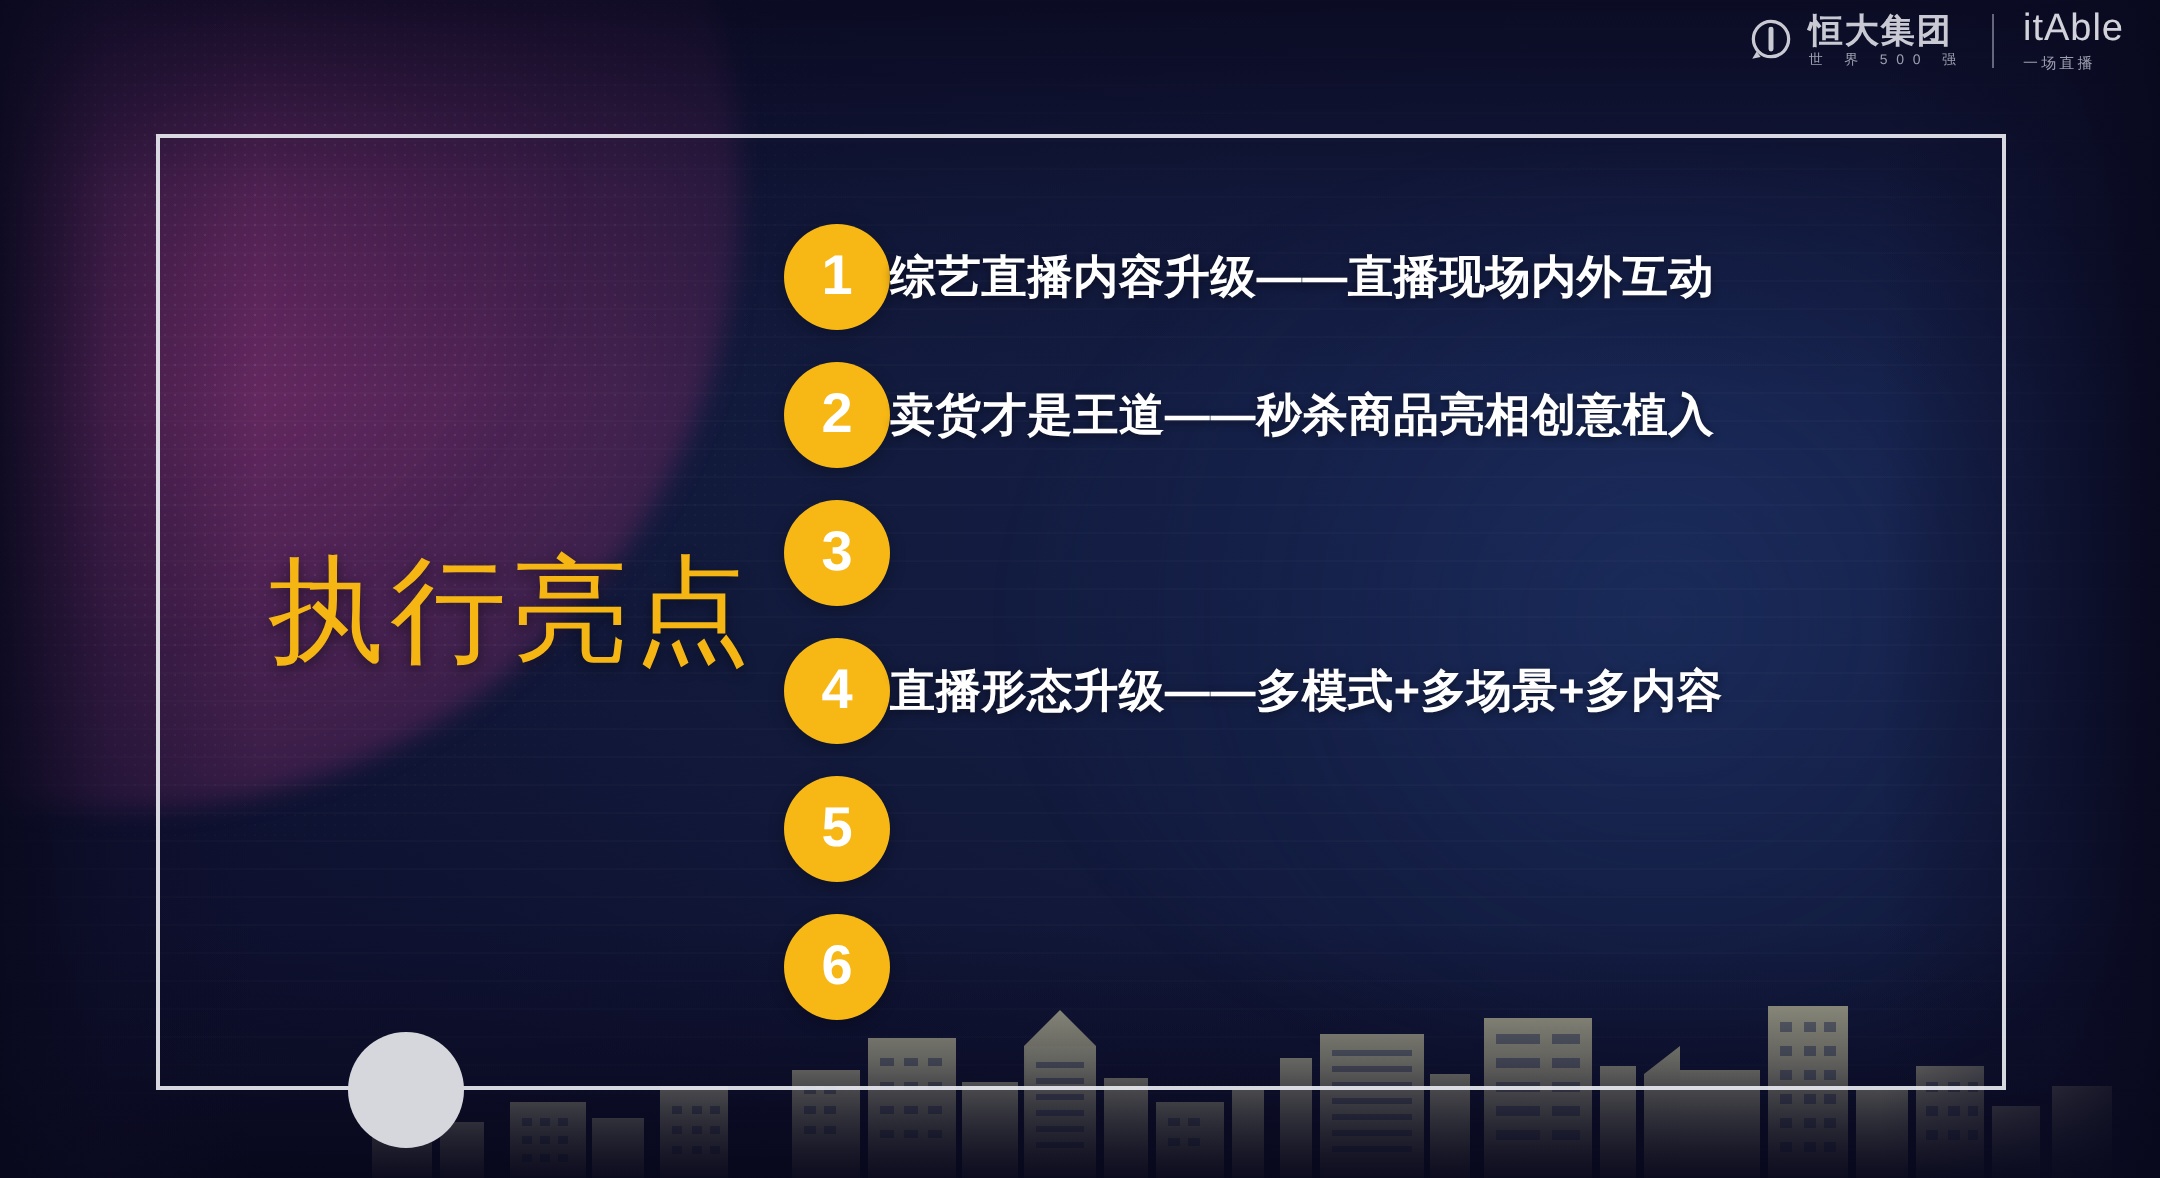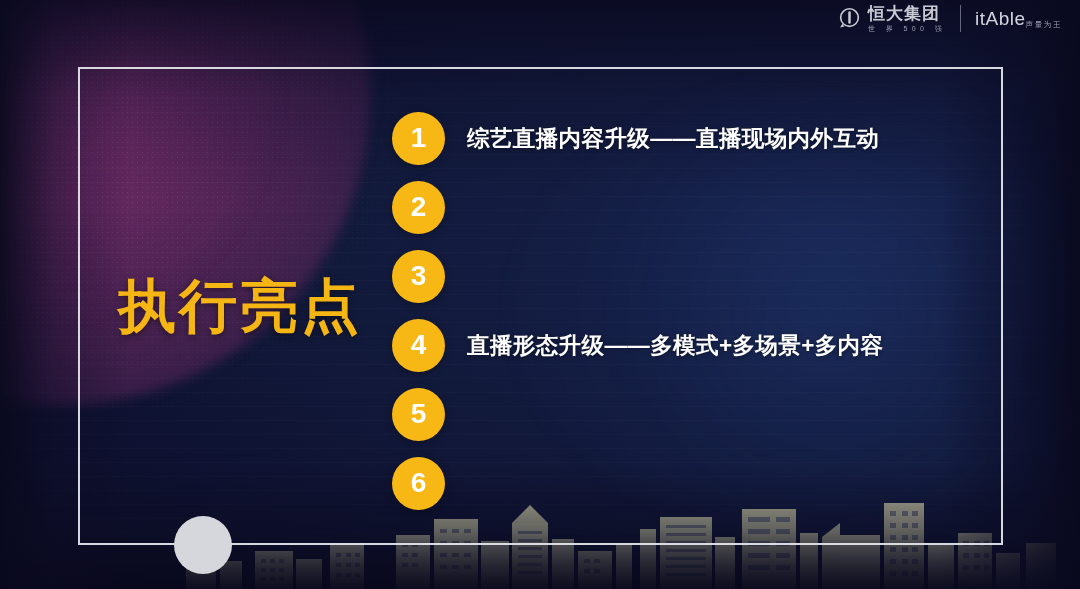--- a/index.html
+++ b/index.html
@@ -172,44 +172,44 @@
     letter-spacing: 4.4px;
     margin-top: 3px;
   }
   .logo-sep {
     width: 1px;
     height: 27px;
     background: rgba(190,192,210,0.55);
   }
   .logo-itable {
     display: flex;
-    flex-direction: row;
-    align-items: flex-end;
+    flex-direction: column;
+    align-items: flex-start;
     line-height: 1;
   }
   .it-name {
     font-size: 19px;
     font-weight: 400;
     color: #e2e3ea;
     letter-spacing: 0.5px;
   }
   .it-sub {
     font-size: 7.5px;
     color: #a9abbb;
     letter-spacing: 1.6px;
     margin-top: 4px;
   }
 
   
   .title {
     position: absolute;
-    left: 118px;
+    left: 134px;
     top: 277px;
     font-size: 58px;
-    font-weight: 700;
+    font-weight: 400;
     color: #f5b614;
     letter-spacing: 3px;
     line-height: 1;
     text-shadow: 0 2px 7px rgba(0,0,0,0.45);
     white-space: nowrap;
   }
 
   
   .list {
     position: absolute;
@@ -232,21 +232,21 @@
     color: #ffffff;
     font-size: 28px;
     font-weight: 700;
     display: flex;
     align-items: center;
     justify-content: center;
     box-shadow: 0 2px 8px rgba(0,0,0,0.28);
     font-family: "Liberation Sans", "DejaVu Sans", sans-serif;
   }
   .row-text {
-    margin-left: 22px;
+    margin-left: 0;
     color: #ffffff;
     font-size: 22.5px;
     font-weight: 700;
     letter-spacing: 0.4px;
     white-space: nowrap;
     text-shadow: 0 1px 4px rgba(0,0,0,0.45);
   }
 </style>
 </head>
 <body>
@@ -418,35 +418,36 @@
         <path d="M4.5 17.5 L2.2 21.3 L6.6 20.4 Z" fill="#d9dae2"></path>
       </svg>
       <div class="eg-text">
         <div class="eg-cn">恒大集团</div>
         <div class="eg-sub">世 界 500 强</div>
       </div>
     </div>
     <div class="logo-sep"></div>
     <div class="logo-itable">
       <div class="it-name">itAble</div>
-      <div class="it-sub">声量为王</div>
+      <div class="it-sub">一场直播</div>
     </div>
   </div>
 
   <div class="title">执行亮点</div>
 
   <div class="list">
 
     <div class="row">
       <div class="badge">1</div>
       <div class="row-text">综艺直播内容升级——直播现场内外互动</div>
     </div>
 
     <div class="row">
       <div class="badge">2</div>
+      <div class="row-text">卖货才是王道——秒杀商品亮相创意植入</div>
     </div>
 
     <div class="row">
       <div class="badge">3</div>
     </div>
 
     <div class="row">
       <div class="badge">4</div>
       <div class="row-text">直播形态升级——多模式+多场景+多内容</div>
     </div>

